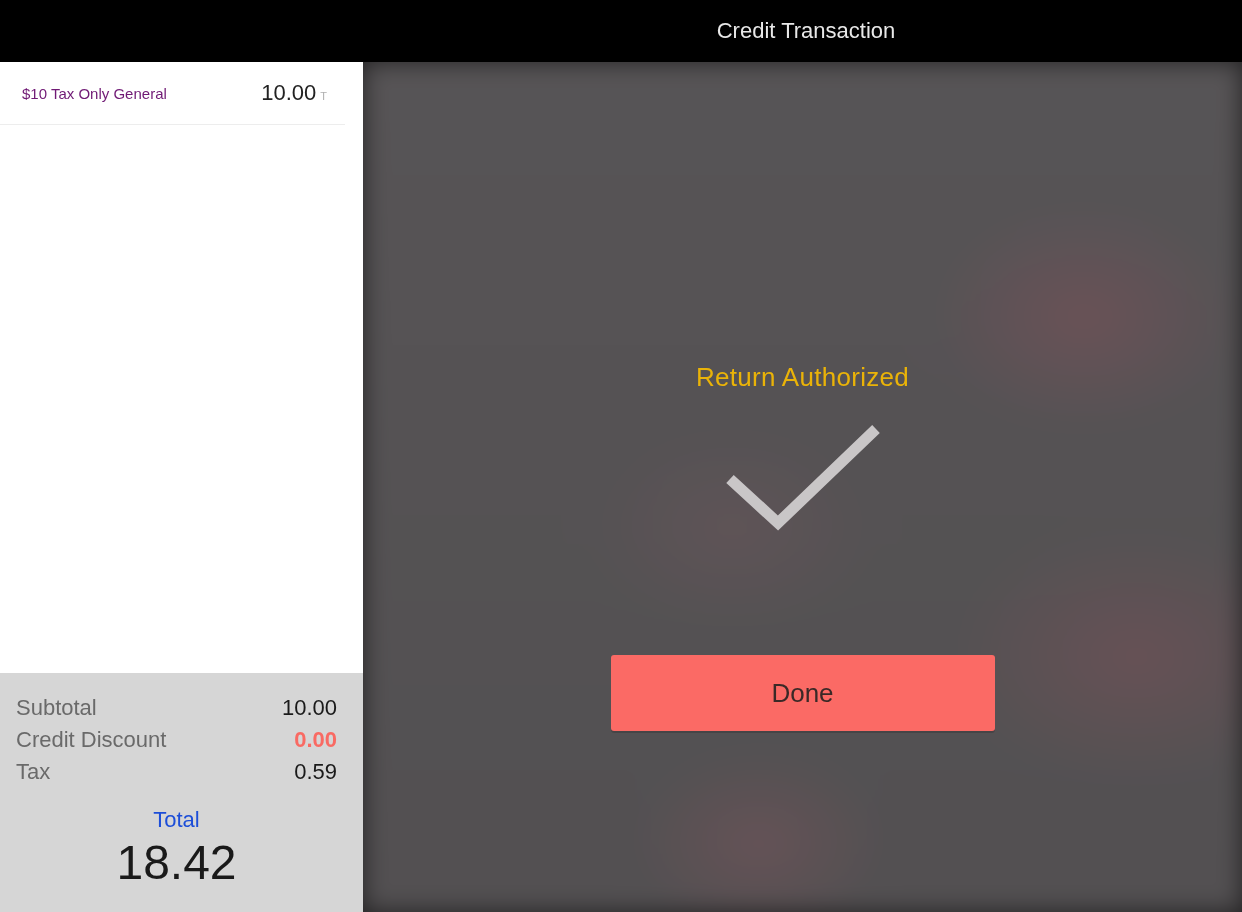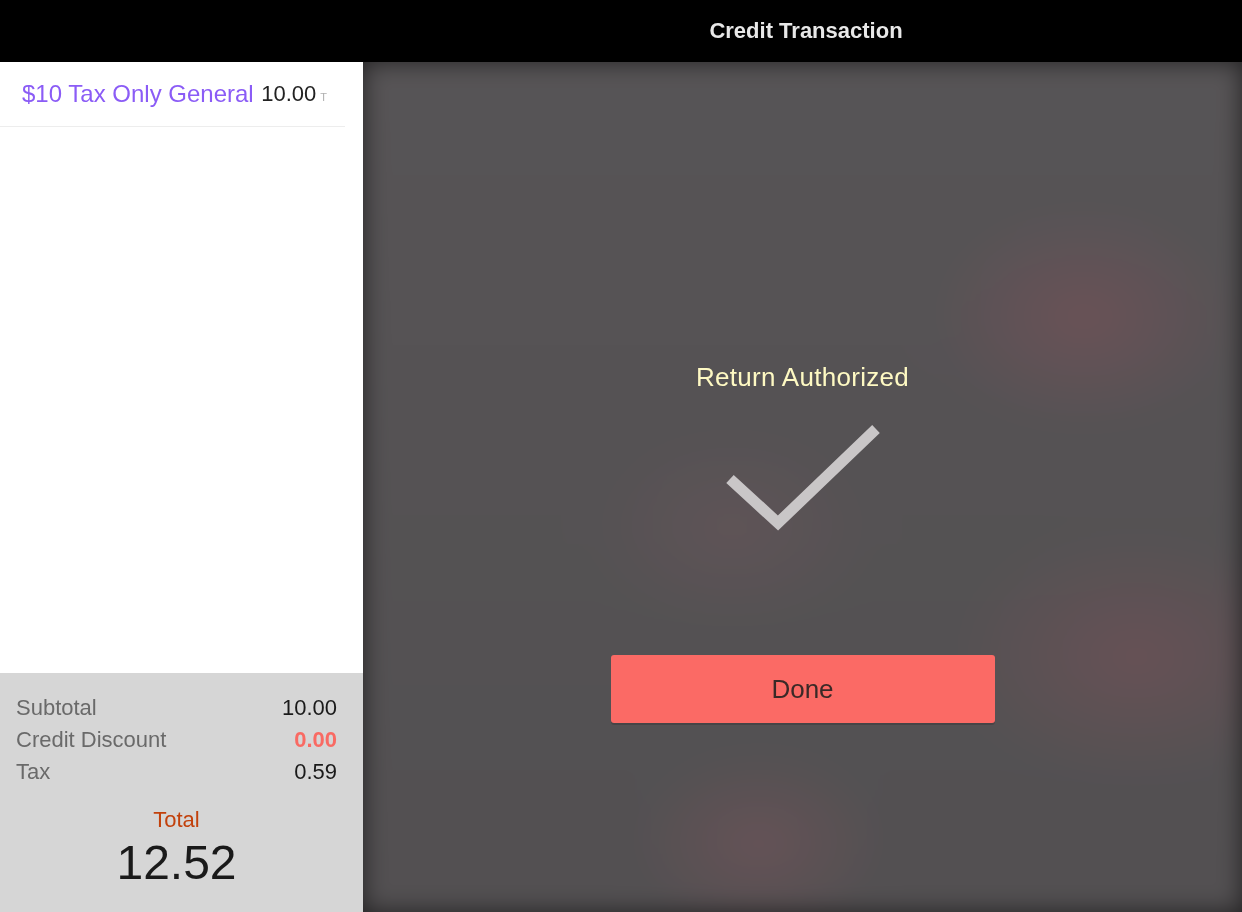--- a/index.html
+++ b/index.html
@@ -24,21 +24,21 @@
       width: 100%;
       height: 62px;
       background: #000;
       display: flex;
       align-items: center;
       justify-content: center;
     }
     .header-title {
       color: #e8e8e8;
       font-size: 22px;
-      font-weight: 700;
+      font-weight: 400;
       margin-left: 370px;
     }
     .body {
       flex: 1;
       display: flex;
       height: calc(100% - 62px);
     }
     .sidebar {
       width: 363px;
       background: #fff;
@@ -52,22 +52,22 @@
     }
     .line-item {
       display: flex;
       justify-content: space-between;
       align-items: center;
       padding: 18px 18px 18px 22px;
       border-bottom: 1px solid #ededed;
       margin: 0 18px 0 0;
     }
     .line-item-label {
-      font-size: 24px;
-      color: #8b5cf6;
+      font-size: 15px;
+      color: #701a75;
     }
     .line-item-price-wrap {
       display: flex;
       align-items: baseline;
     }
     .line-item-price {
       font-size: 22px;
       color: #222;
     }
     .line-item-suffix {
@@ -95,21 +95,21 @@
     }
     .totals-value.discount {
       color: #f96a63;
       font-weight: 700;
     }
     .totals-grand {
       text-align: center;
       margin-top: 22px;
     }
     .totals-grand-label {
-      color: #c2410c;
+      color: #1d4ed8;
       font-size: 22px;
     }
     .totals-grand-value {
       color: #1a1a1a;
       font-size: 48px;
       font-weight: 400;
       margin-top: 2px;
     }
     .main {
       flex: 1;
@@ -133,32 +133,32 @@
       background: rgba(60,58,60,0.58);
     }
     .main-content {
       position: absolute;
       inset: 0;
       display: flex;
       flex-direction: column;
       align-items: center;
     }
     .status-text {
-      color: #fef9c3;
+      color: #eab308;
       font-size: 26px;
       font-weight: 300;
       margin-top: 300px;
       letter-spacing: 0.3px;
     }
     .check-wrap {
       margin-top: 24px;
     }
     .done-button {
       width: 384px;
-      height: 68px;
+      height: 76px;
       margin-top: 114px;
       background: #fb6a65;
       border: none;
       border-radius: 3px;
       color: #3a2927;
       font-size: 26px;
       font-weight: 400;
       cursor: pointer;
       box-shadow: 0 2px 0 rgba(0,0,0,0.15);
     }
@@ -194,21 +194,21 @@
         <div class="totals-row">
           <span class="totals-label">Credit Discount</span>
           <span class="totals-value discount">0.00</span>
         </div>
         <div class="totals-row">
           <span class="totals-label">Tax</span>
           <span class="totals-value">0.59</span>
         </div>
         <div class="totals-grand">
           <div class="totals-grand-label">Total</div>
-          <div class="totals-grand-value">12.52</div>
+          <div class="totals-grand-value">18.42</div>
         </div>
       </div>
     </div>
     <div class="main">
       <div class="main-bg"></div>
       <div class="main-overlay"></div>
       <div class="main-content">
         <div class="status-text">Return Authorized</div>
         <div class="check-wrap">
           <svg width="170" height="120" viewBox="0 0 170 120">

